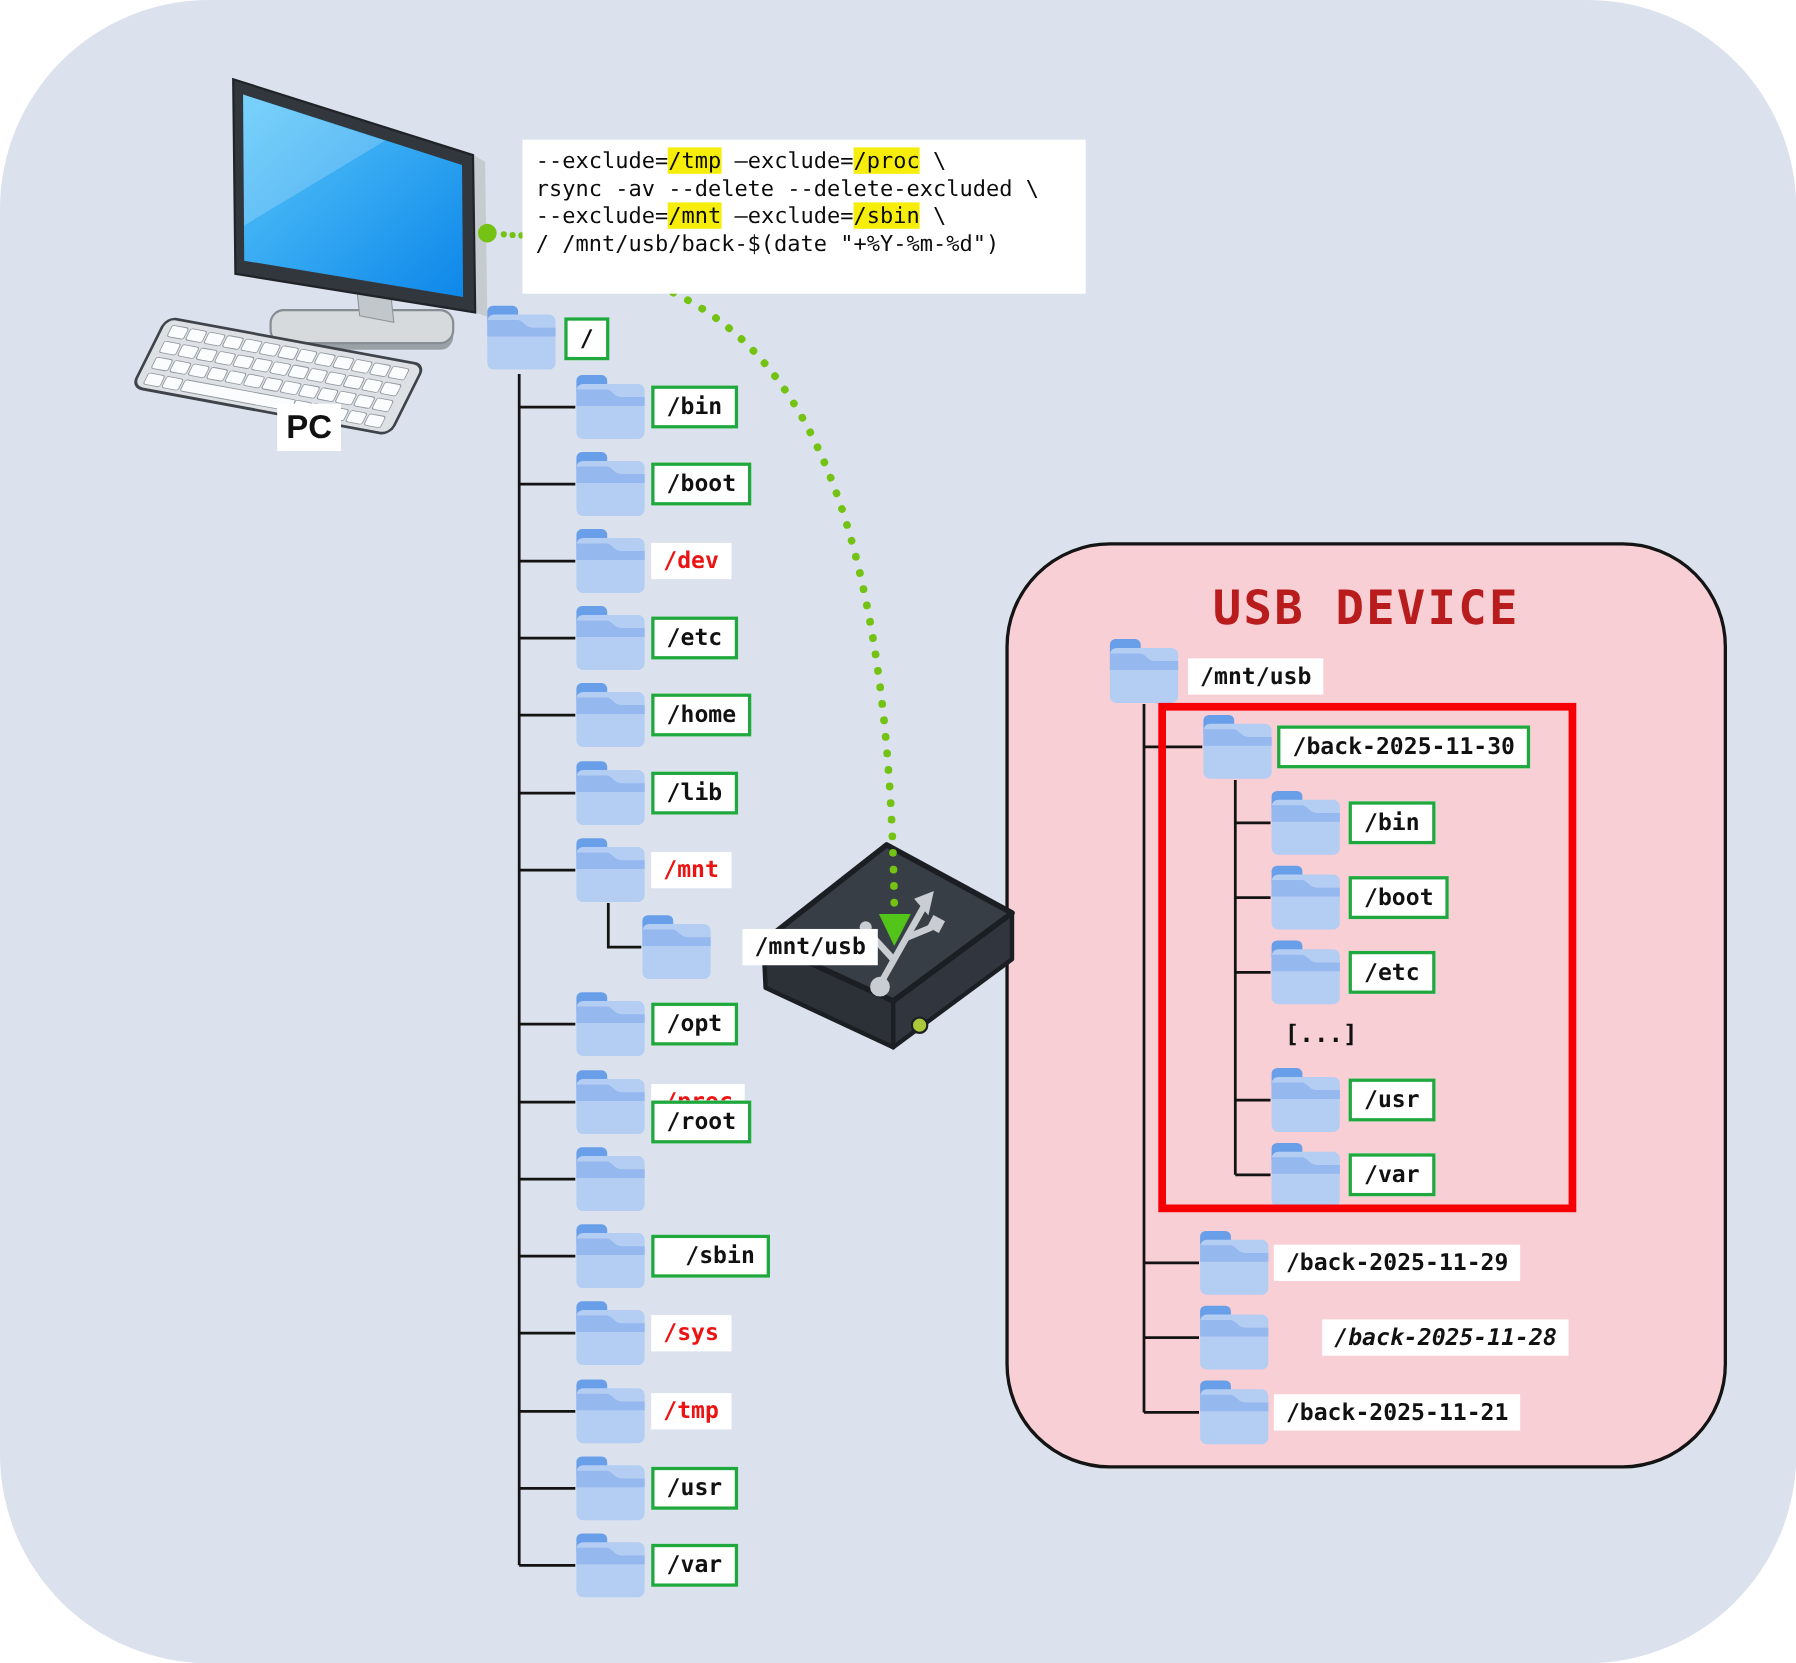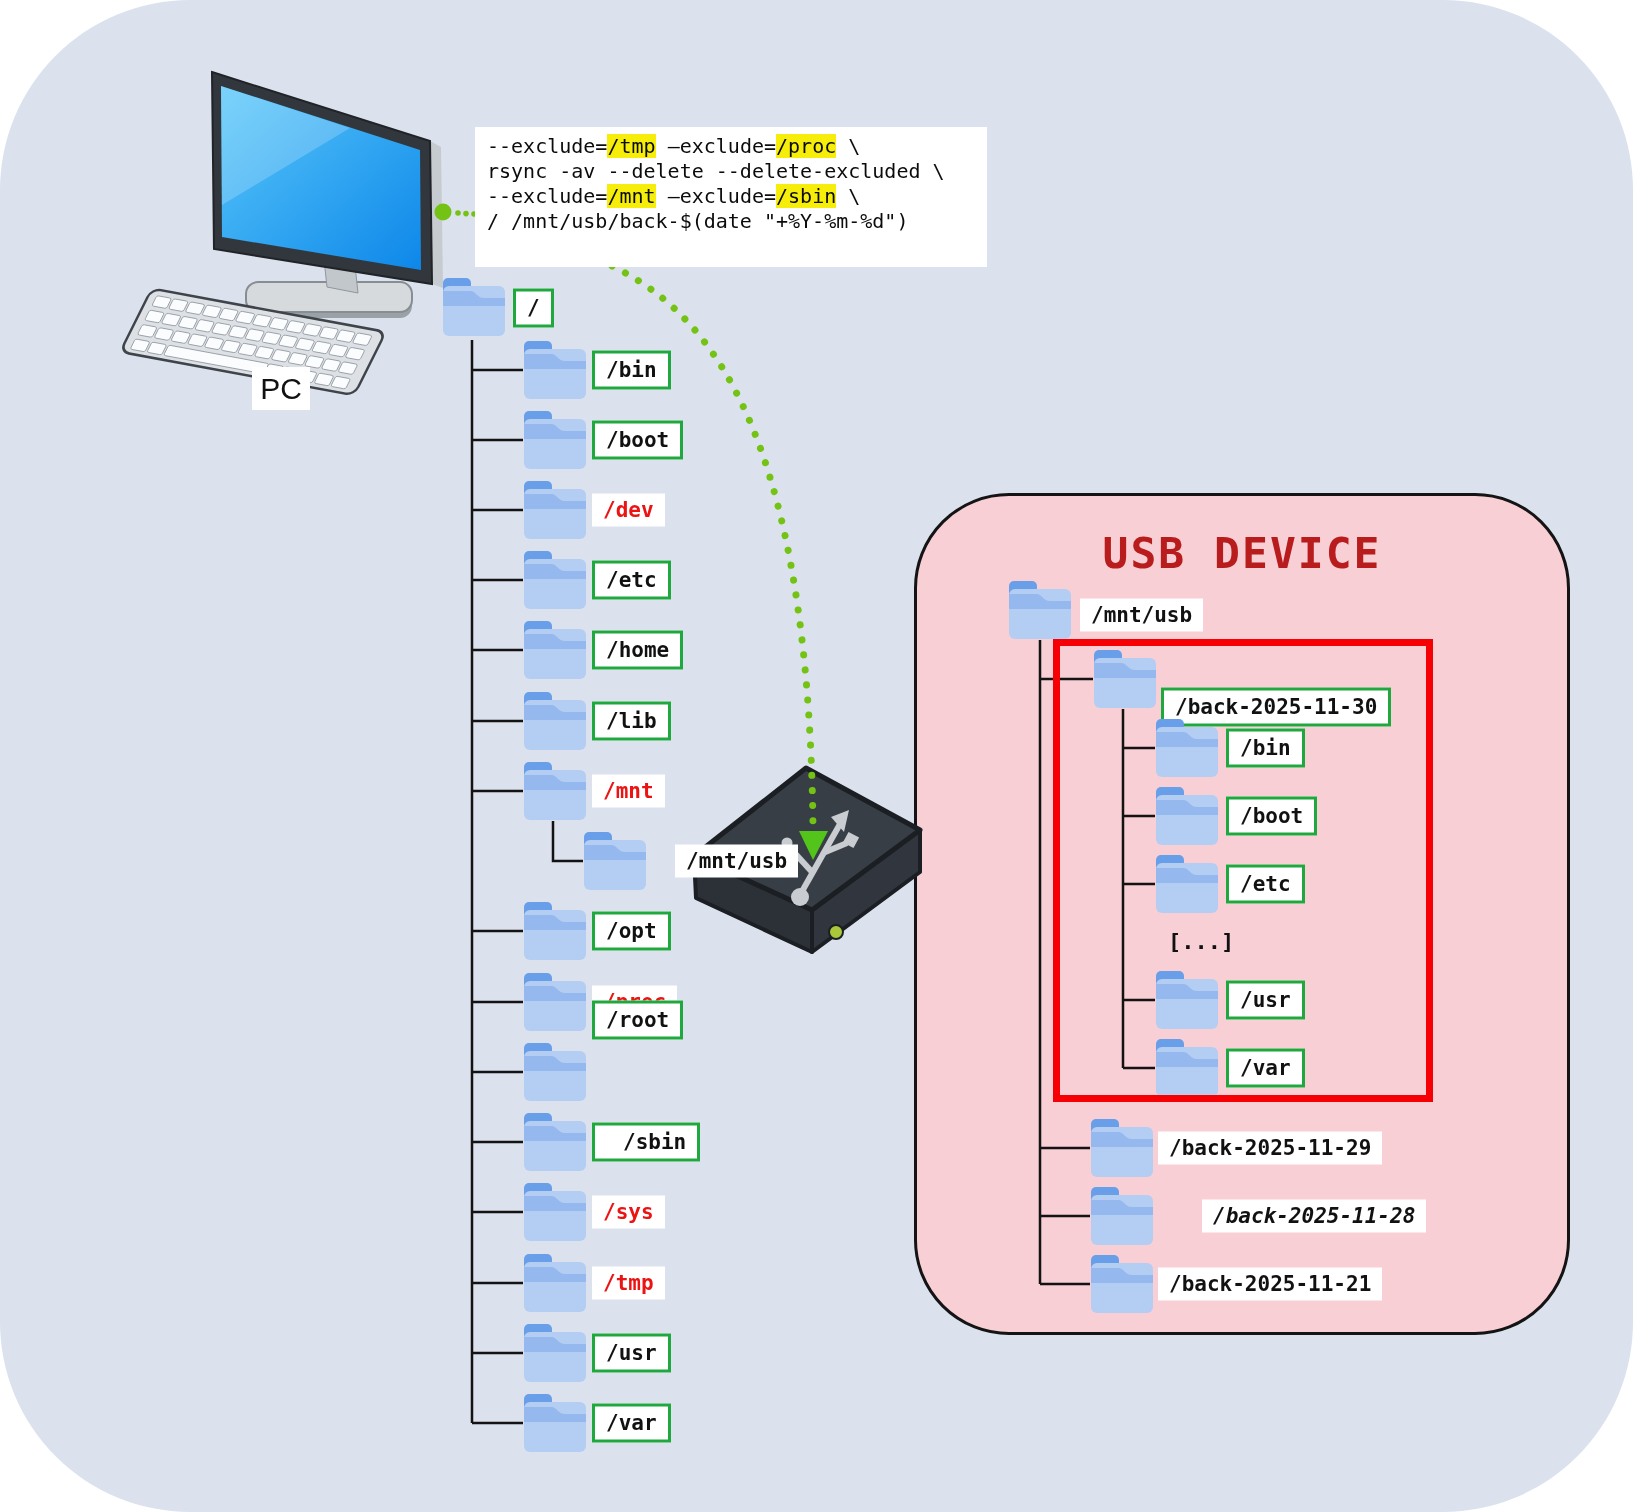--- a/index.html
+++ b/index.html
@@ -26,21 +26,21 @@
   
   #cmdbox{position:absolute;left:475px;top:127px;width:512px;height:140px;background:#fff;
           z-index:4;padding:7px 12px;box-sizing:border-box;font-size:20px;line-height:25px;color:#0b0b0b;}
   .cmd-line{white-space:pre;}
   .hl{background:#f6ee0a;}
   
   #redbox{position:absolute;left:1053px;top:639px;width:380px;height:463px;
           border:7px solid #f60006;box-sizing:border-box;z-index:5;}
   
   #pc-label{position:absolute;left:252px;top:367px;width:58px;height:43px;background:#fff;z-index:4;
-            font-family:"Liberation Sans",sans-serif;font-weight:normal;font-size:30px;color:#111;
+            font-family:"Liberation Sans",sans-serif;font-weight:bold;font-size:30px;color:#111;
             display:flex;align-items:center;justify-content:center;}
 </style>
 </head>
 <body>
 
 <div id="canvas">
   <div id="bg"></div>
 
   <div id="usb-panel"></div>
   <div id="usb-panel-title">USB DEVICE</div>
@@ -276,21 +276,21 @@
           <rect x="1" y="1" width="28" height="20" rx="5" fill="#699ee9"></rect>
           <rect x="1" y="9" width="62" height="50" rx="6" fill="#b4cdf3"></rect>
           <path d="M1 14 h27 c6 0 7 7 14 7 h21 v8 H1 z" fill="#95b8ef"></path>
         </svg></div>
       <div class="lbl plain" style="left: 1080px; top: 615px;">/mnt/usb</div>
       <div class="folder" style="left: 1093px; top: 649px;"><svg width="64" height="60" viewBox="0 0 64 60">
           <rect x="1" y="1" width="28" height="20" rx="5" fill="#699ee9"></rect>
           <rect x="1" y="9" width="62" height="50" rx="6" fill="#b4cdf3"></rect>
           <path d="M1 14 h27 c6 0 7 7 14 7 h21 v8 H1 z" fill="#95b8ef"></path>
         </svg></div>
-      <div class="lbl included" style="left: 1161px; top: 707px;">/back-2025-11-30</div>
+      <div class="lbl included" style="left: 1161px; top: 679px;">/back-2025-11-30</div>
       <div class="folder" style="left: 1155px; top: 718px;"><svg width="64" height="60" viewBox="0 0 64 60">
           <rect x="1" y="1" width="28" height="20" rx="5" fill="#699ee9"></rect>
           <rect x="1" y="9" width="62" height="50" rx="6" fill="#b4cdf3"></rect>
           <path d="M1 14 h27 c6 0 7 7 14 7 h21 v8 H1 z" fill="#95b8ef"></path>
         </svg></div>
       <div class="lbl included" style="left: 1226px; top: 748px;">/bin</div>
       <div class="folder" style="left: 1155px; top: 786px;"><svg width="64" height="60" viewBox="0 0 64 60">
           <rect x="1" y="1" width="28" height="20" rx="5" fill="#699ee9"></rect>
           <rect x="1" y="9" width="62" height="50" rx="6" fill="#b4cdf3"></rect>
           <path d="M1 14 h27 c6 0 7 7 14 7 h21 v8 H1 z" fill="#95b8ef"></path>

